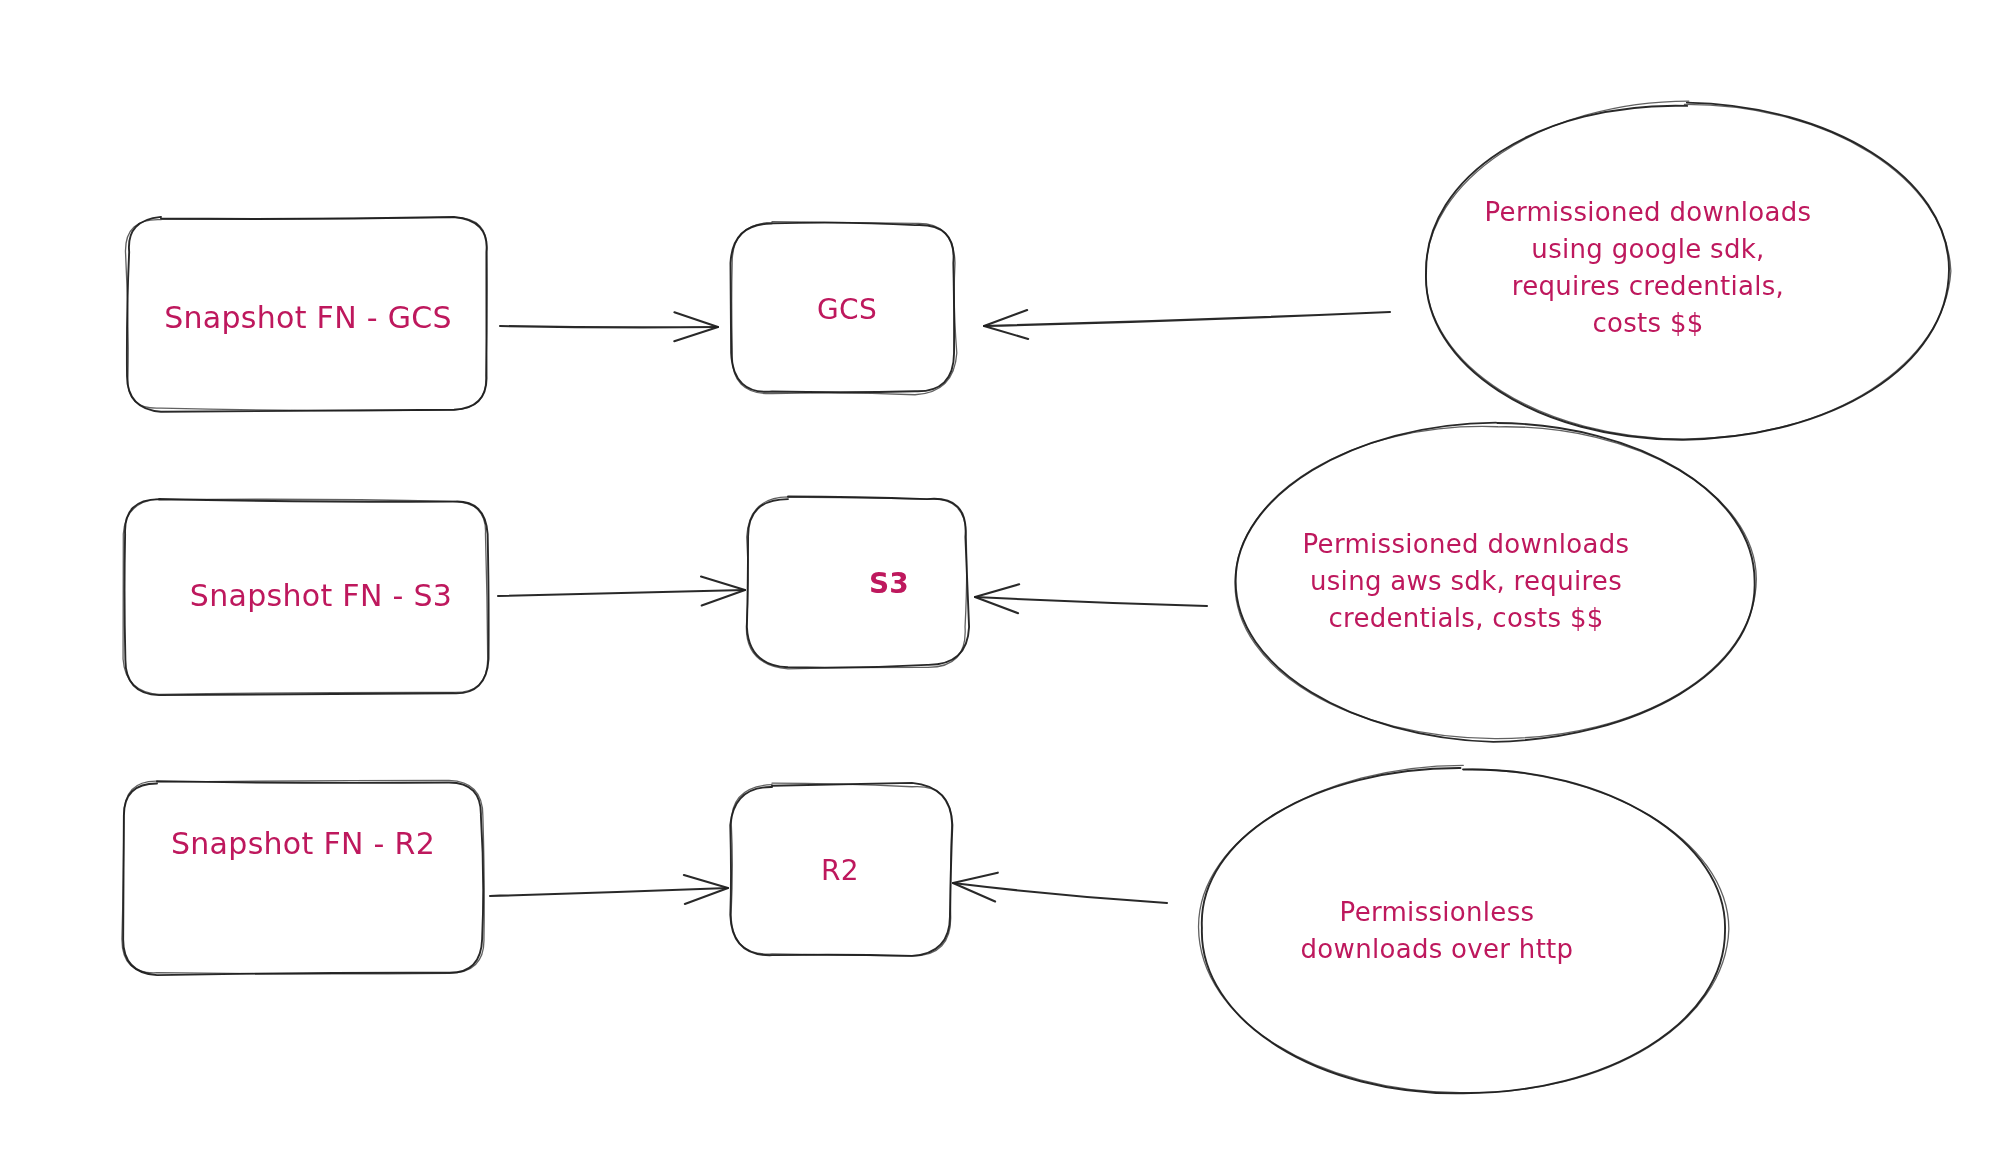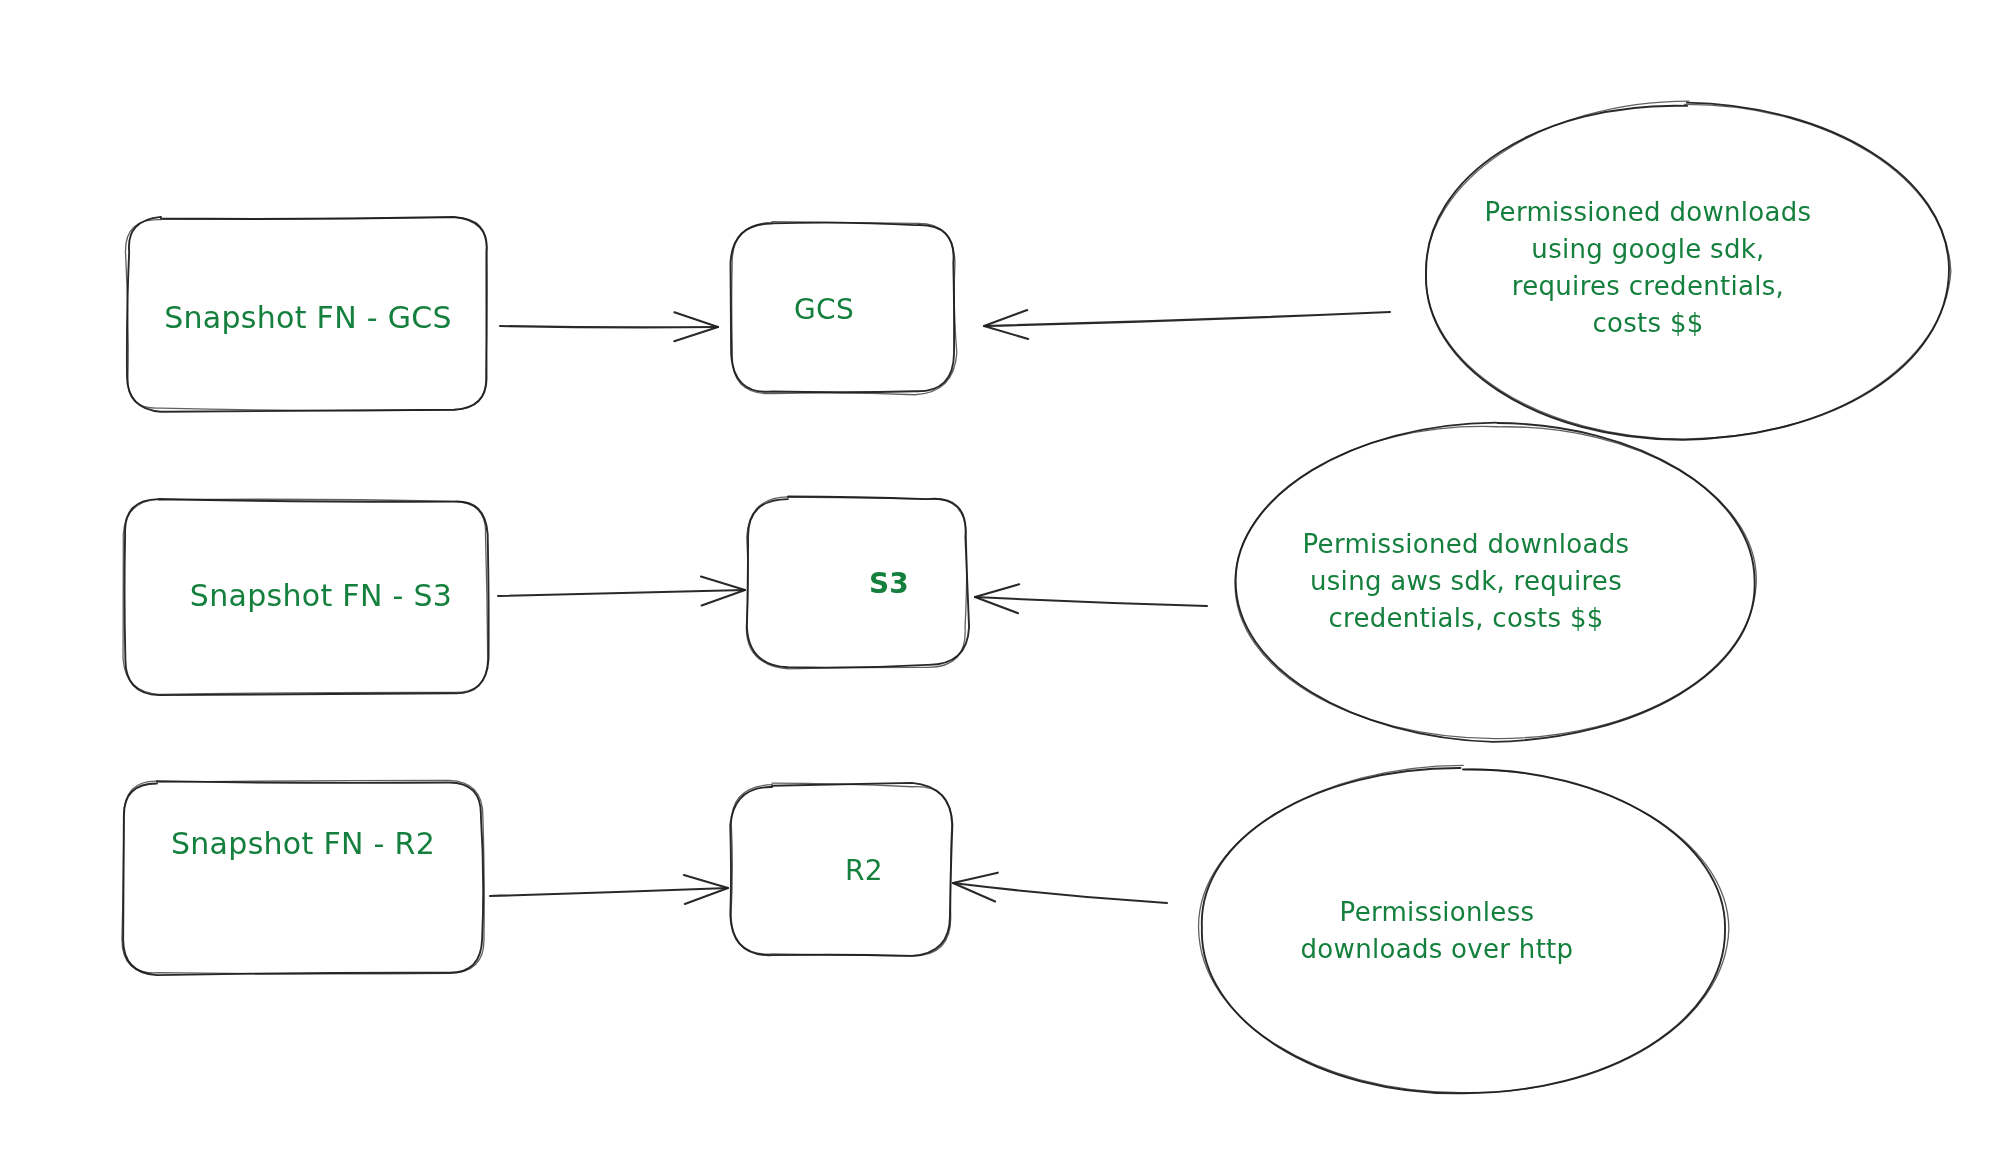--- a/index.html
+++ b/index.html
@@ -21,21 +21,21 @@
     left: 0;
     top: 0;
     width: 2000px;
     height: 1174px;
   }
   .node-label {
     position: absolute;
     transform: translate(-50%, -50%);
     text-align: center;
     white-space: pre-line;
-    color: #15803d;
+    color: #be185d;
     letter-spacing: 0.3px;
     -webkit-user-select: none;
     user-select: none;
   }
   .box-label   { font-size: 30px; line-height: 36px; }
   .small-label { font-size: 28px; line-height: 34px; }
   .note-label  { font-size: 26px; line-height: 37px; }
 </style>
 </head>
 <body>
@@ -100,35 +100,35 @@
         <path d="M 684.8459316252706 903.9287909996077 L 728 888 L 683.8737034498008 875.0050027793815" fill="none" stroke="#1e1e1e" stroke-width="2.1" stroke-opacity="0.95" stroke-linecap="round" stroke-linejoin="round"></path>
       </g>
       <g>
         <path d="M 1167 903 Q 1060.5533452247037 896.1822961879207 953 883" fill="none" stroke="#1e1e1e" stroke-width="2.1" stroke-opacity="0.95" stroke-linecap="round" stroke-linejoin="round"></path>
         <path d="M 997.8218513240622 872.6558401074003 L 953 883 L 995.1289019401349 901.4703985154218" fill="none" stroke="#1e1e1e" stroke-width="2.1" stroke-opacity="0.95" stroke-linecap="round" stroke-linejoin="round"></path>
       </g>
     </svg>
 
   <div class="node-label box-label" style="left:308px;  top:318px;">Snapshot FN - GCS</div>
 
-  <div class="node-label small-label" style="left:824px;  top:310px;">GCS</div>
+  <div class="node-label small-label" style="left:847px;  top:310px;">GCS</div>
 
   <div class="node-label note-label" style="left:1648px; top:268px;">Permissioned downloads
 using google sdk,
 requires credentials,
 costs $$</div>
 
   <div class="node-label box-label" style="left:306px;  top:596px;margin-left:15px;">Snapshot FN - S3</div>
 
   <div class="node-label small-label" style="left:889px;  top:584px;font-weight:bold;">S3</div>
 
   <div class="node-label note-label" style="left:1466px; top:581px;">Permissioned downloads
 using aws sdk, requires
 credentials, costs $$</div>
 
   <div class="node-label box-label" style="left:303px;  top:844px;">Snapshot FN - R2</div>
 
-  <div class="node-label small-label" style="left:864px;  top:871px;">R2</div>
+  <div class="node-label small-label" style="left:840px;  top:871px;">R2</div>
 
   <div class="node-label note-label" style="left:1437px; top:931px;">Permissionless
 downloads over http</div>
 
 </div>
 
 </body></html>

